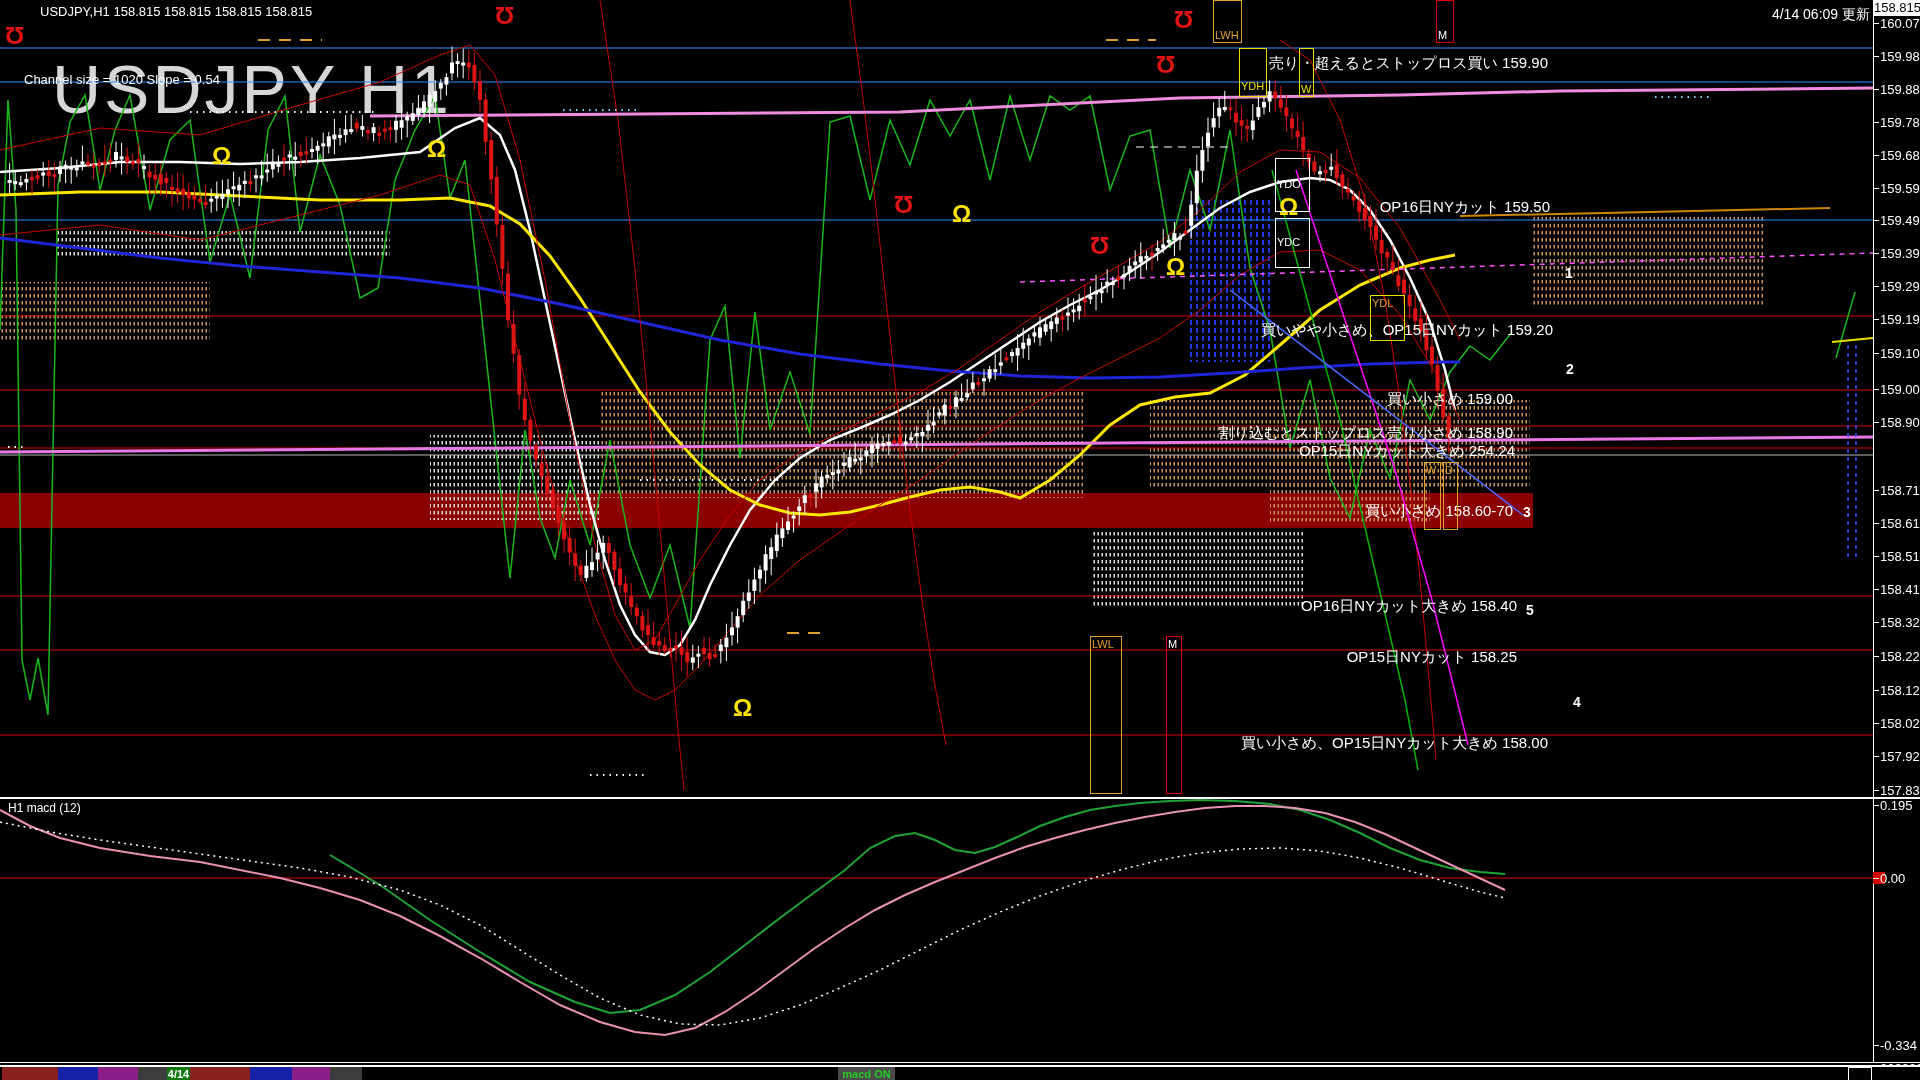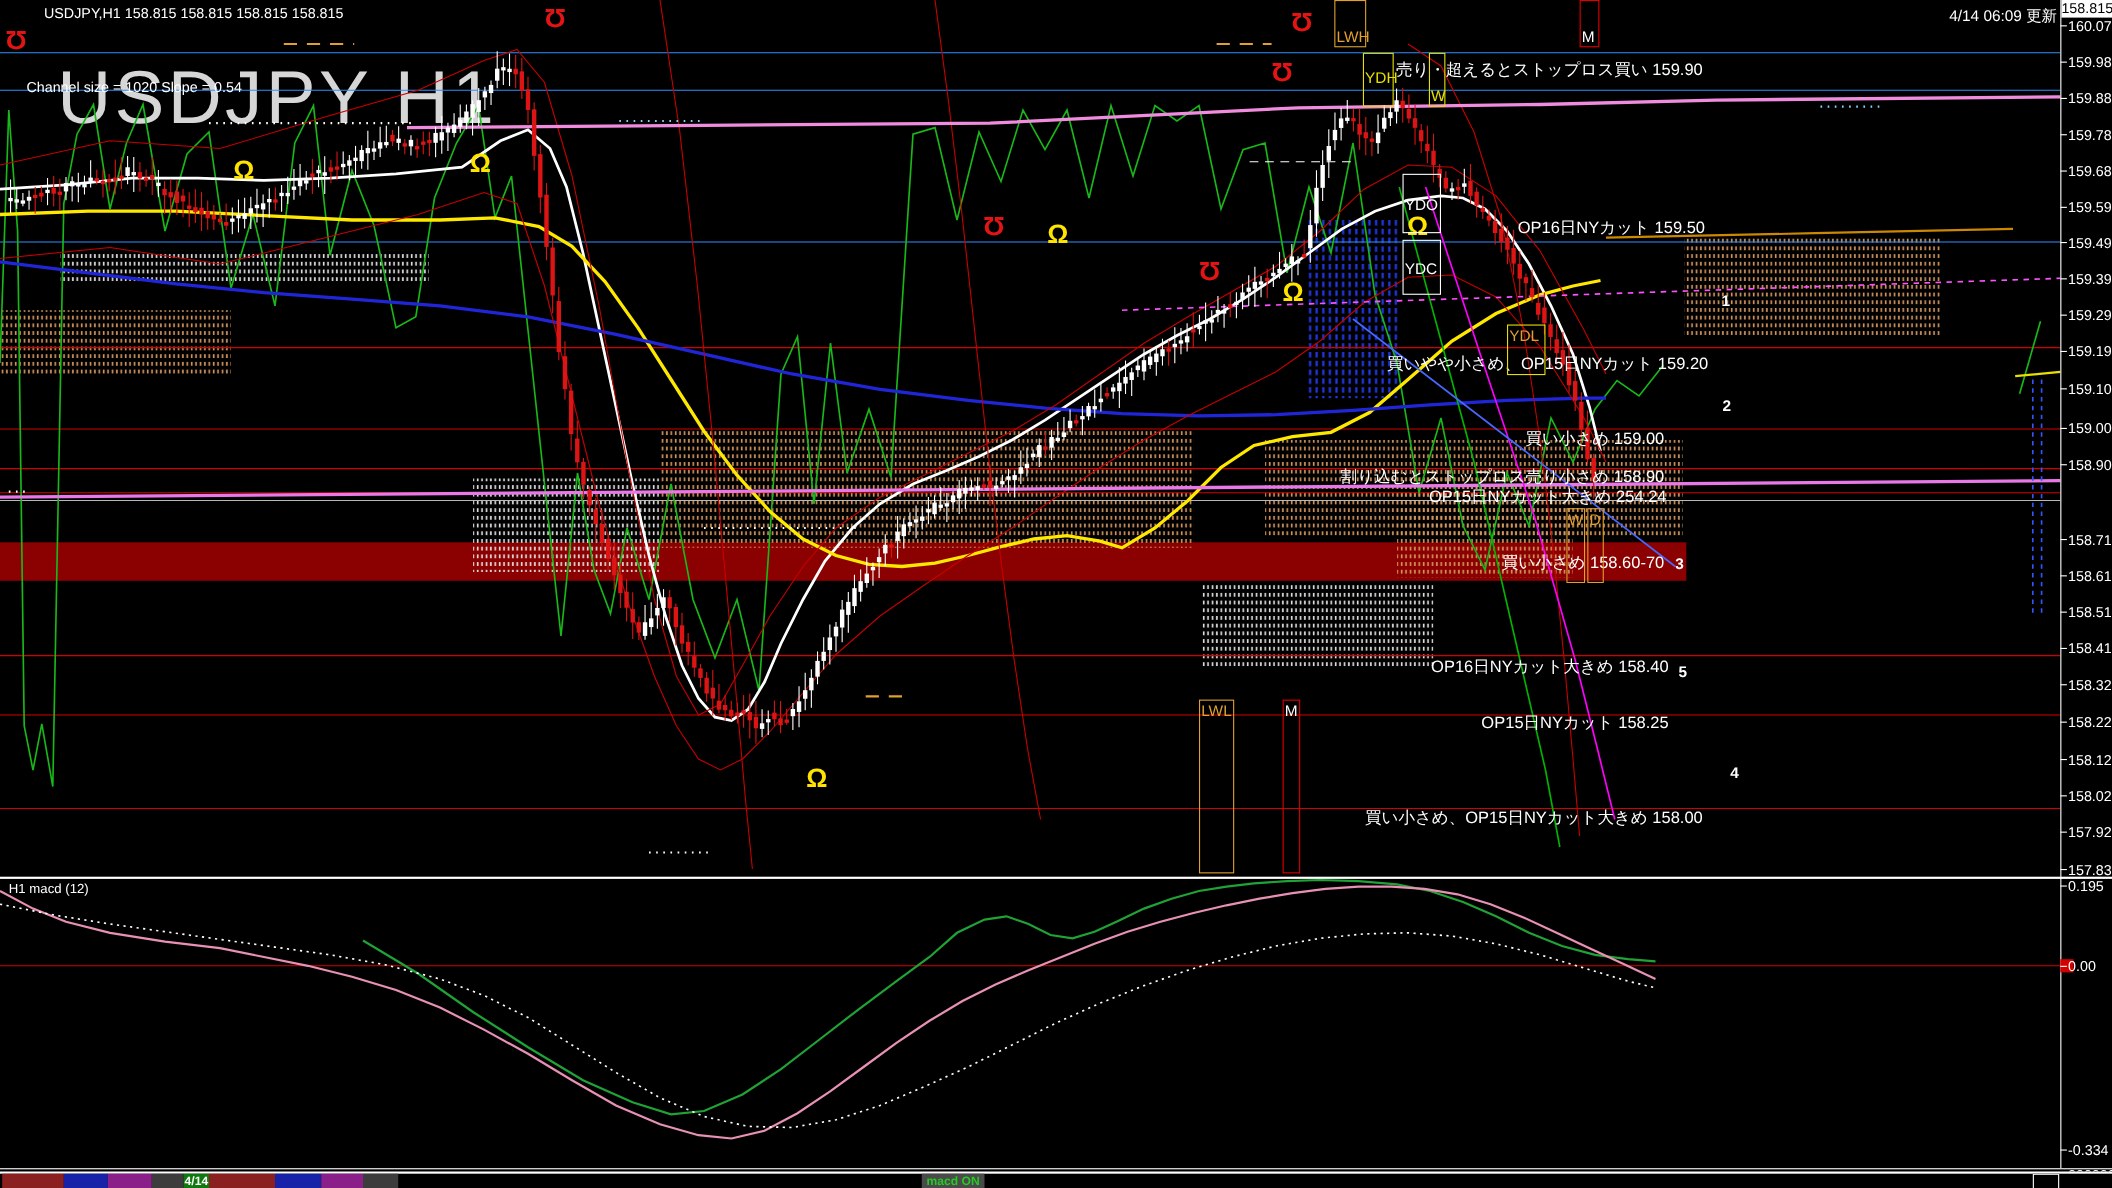--- a/index.html
+++ b/index.html
@@ -13,21 +13,21 @@
   .channel{left:24px;top:72px;z-index:5;}
   .updated{right:50px;top:6px;font-size:14px;}
   .axis-label{position:absolute;left:1880px;color:#fff;font-size:13px;z-index:5;white-space:nowrap;}
   .axis-tick{position:absolute;left:1873px;width:6px;height:1px;background:#fff;z-index:5;}
   .annot{position:absolute;color:#fff;font-size:15px;white-space:nowrap;z-index:6;}
   .marker{position:absolute;font-weight:bold;font-size:24px;line-height:1;z-index:6;}
   .marker.red{color:#e41414;transform:rotate(180deg);}
   .marker.yellow{color:#ffe400;}
   .numlbl{position:absolute;color:#fff;font-size:14px;font-weight:bold;z-index:6;}
   .session{position:absolute;box-sizing:border-box;z-index:6;}
-  .session span{position:absolute;left:1px;font-size:14px;white-space:nowrap;}
+  .session span{position:absolute;left:1px;font-size:11px;white-space:nowrap;}
   .sep{position:absolute;left:0;width:1920px;background:#fff;z-index:4;}
   .curprice{position:absolute;left:1874px;width:46px;height:16px;background:#fff;color:#000;
             font-size:13px;text-align:center;line-height:16px;z-index:7;}
   #strip{position:absolute;left:0;top:1065px;width:1920px;height:15px;background:#000;
          border-top:2px solid #fff;z-index:6;}
   .seg{position:absolute;top:0;height:15px;}
   .seg i{position:absolute;width:100%;text-align:center;font-style:normal;font-size:11px;
          font-weight:bold;line-height:15px;color:#fff;}
   .panel-label{left:8px;top:801px;font-size:12px;}
   .zero-box{position:absolute;left:1873px;top:872px;width:12px;height:12px;background:#d40000;z-index:5;}
@@ -746,21 +746,21 @@
     <div class="numlbl" style="left: 1523px; top: 504px;">3</div>
     <div class="numlbl" style="left: 1573px; top: 694px;">4</div>
     <div class="numlbl" style="left: 1526px; top: 602px;">5</div>
     <div class="session" style="left: 1213px; top: 0px; width: 29px; height: 43px; border: 1px solid rgb(224, 160, 48);">
       <span style="color: rgb(224, 160, 48); bottom: 1px;">LWH</span>
     </div>
     <div class="session" style="left: 1436px; top: 0px; width: 18px; height: 43px; border: 1px solid rgb(224, 0, 0);">
       <span style="color: rgb(255, 255, 255); bottom: 1px;">M</span>
     </div>
     <div class="session" style="left: 1239px; top: 48px; width: 28px; height: 49px; border: 1px solid rgb(232, 224, 0);">
-      <span style="color: rgb(232, 224, 0); bottom: 18px;">YDH</span>
+      <span style="color: rgb(232, 224, 0); bottom: 4px;">YDH</span>
     </div>
     <div class="session" style="left: 1299px; top: 48px; width: 15px; height: 49px; border: 1px solid rgb(232, 224, 0);">
       <span style="color: rgb(232, 224, 0); bottom: 1px;">W</span>
     </div>
     <div class="session" style="left: 1275px; top: 158px; width: 35px; height: 54px; border: 1px solid rgb(255, 255, 255);">
       <span style="color: rgb(255, 255, 255); top: 50%; margin-top: -7px;">YDO</span>
     </div>
     <div class="session" style="left: 1275px; top: 218px; width: 35px; height: 50px; border: 1px solid rgb(255, 255, 255);">
       <span style="color: rgb(255, 255, 255); top: 50%; margin-top: -7px;">YDC</span>
     </div>

